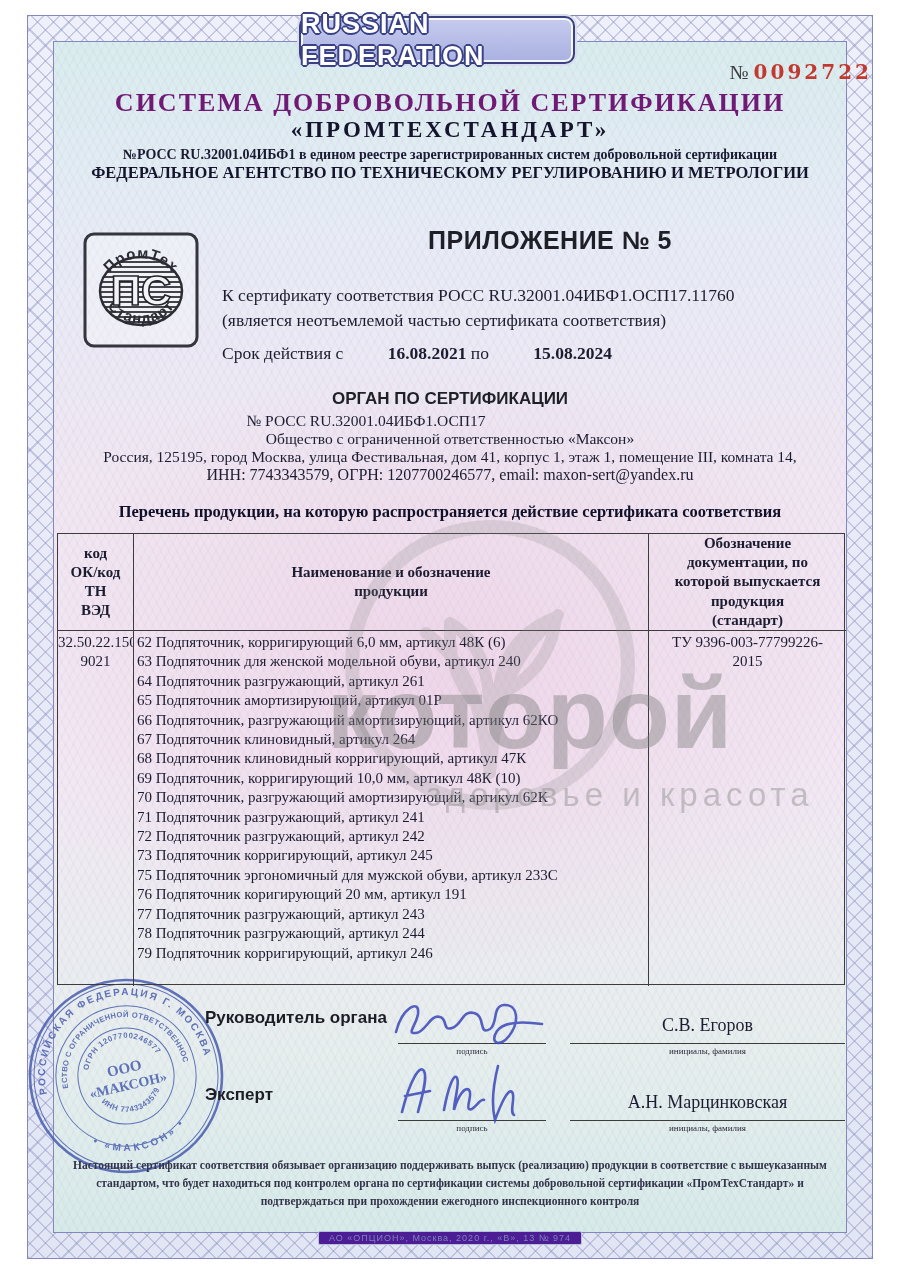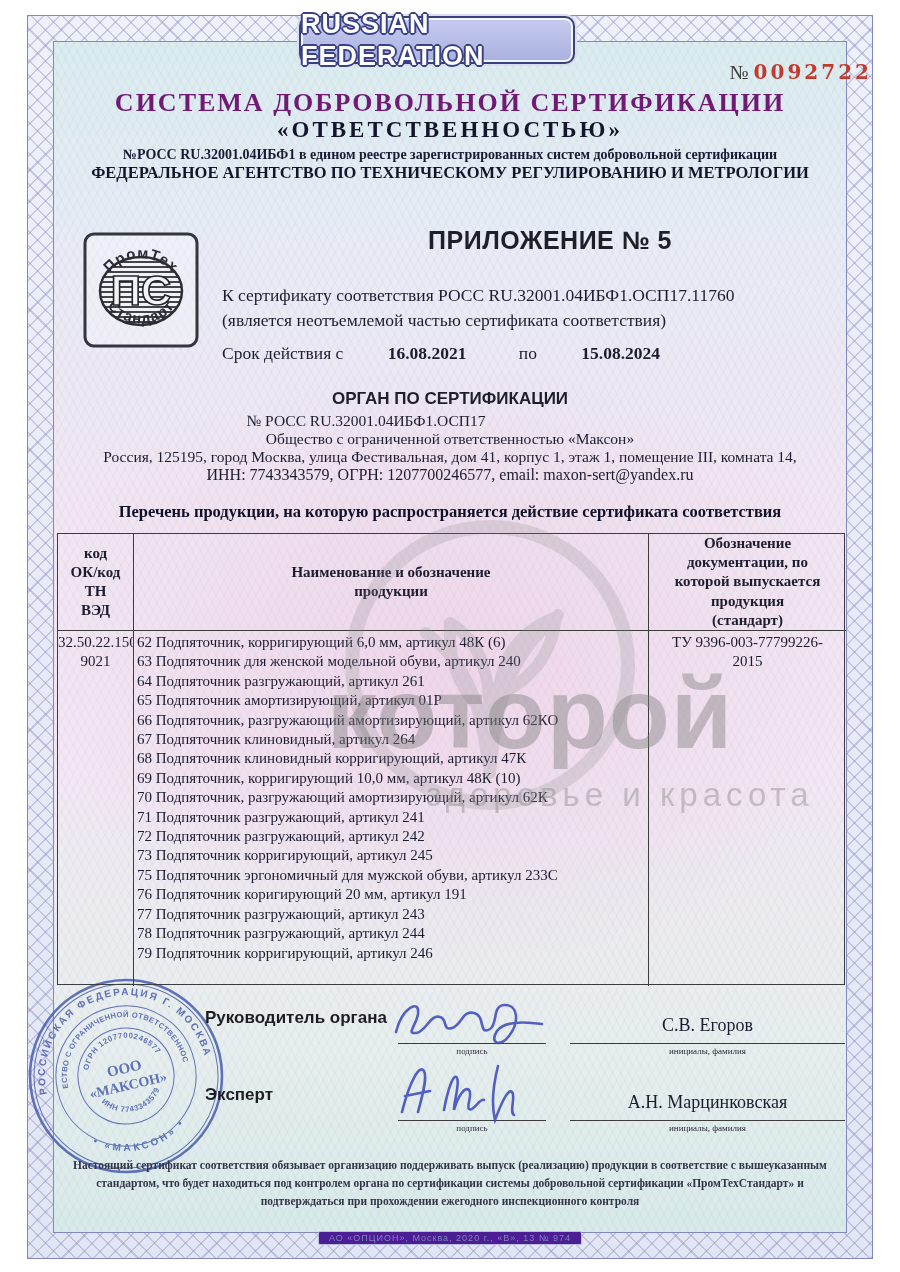--- a/index.html
+++ b/index.html
@@ -60,21 +60,21 @@
   .registry{left:0;top:147px;width:900px;font-size:14px;font-weight:bold;color:#1a1a32;}
   .agency{left:0;top:163px;width:900px;font-size:16.5px;font-weight:bold;color:#14142c;}
 
   .annex-title{left:230px;top:226px;width:640px;font-size:25px;font-weight:bold;color:#1f1f28;letter-spacing:.5px;}
 
   .logo{left:82px;top:231px;width:118px;height:118px;}
   .cert-ref{left:222px;top:285px;width:640px;font-size:17.5px;}
   .cert-note{left:222px;top:310px;width:640px;font-size:17.5px;}
   .validity{left:222px;top:343px;width:640px;font-size:17.5px;}
   .validity b{margin:0 0 0 40px;}
-  .validity .po{margin-left:48px;font-family:Liberation Serif, serif;}
+  .validity .po{font-family:Liberation Serif, serif;}
 
   .org-heading{left:0;top:389px;width:900px;font-size:17px;font-weight:bold;color:#1f1f28;}
   .org-number{left:0;top:412px;width:732px;font-size:15.5px;}
   .org-name{left:0;top:430px;width:900px;font-size:15.5px;}
   .org-address{left:0;top:448px;width:900px;font-size:15.5px;}
   .org-contacts{left:0;top:466px;width:900px;font-size:16px;}
 
   .list-heading{left:0;top:502px;width:900px;font-size:16.5px;font-weight:bold;color:#101028;}
 
   .prod-table{
@@ -137,21 +137,21 @@
   <div class="content">
 
     <div class="abs badge">
       <span>RUSSIAN FEDERATION</span>
     </div>
     <div class="abs doc-number serif">
       <span class="prefix">№</span>
       <span class="digits">0092722</span>
     </div>
     <div class="abs title1 ctr serif">СИСТЕМА ДОБРОВОЛЬНОЙ СЕРТИФИКАЦИИ</div>
-    <div class="abs title2 ctr serif">«ОТВЕТСТВЕННОСТЬЮ»</div>
+    <div class="abs title2 ctr serif">«ПРОМТЕХСТАНДАРТ»</div>
     <div class="abs registry ctr serif">№РОСС RU.32001.04ИБФ1 в едином реестре зарегистрированных систем добровольной сертификации</div>
     <div class="abs agency ctr serif">ФЕДЕРАЛЬНОЕ АГЕНТСТВО ПО ТЕХНИЧЕСКОМУ РЕГУЛИРОВАНИЮ И МЕТРОЛОГИИ</div>
 
     <div class="abs annex-title ctr sans">ПРИЛОЖЕНИЕ № 5</div>
 
     <svg class="abs logo" viewBox="0 0 118 118">
       <defs>
         <pattern id="hatch" width="5" height="5" patternUnits="userSpaceOnUse" patternTransform="rotate(0)">
           <rect width="5" height="5" fill="#f2f2f6"></rect>
           <rect y="0" width="5" height="2" fill="#44444c"></rect>

